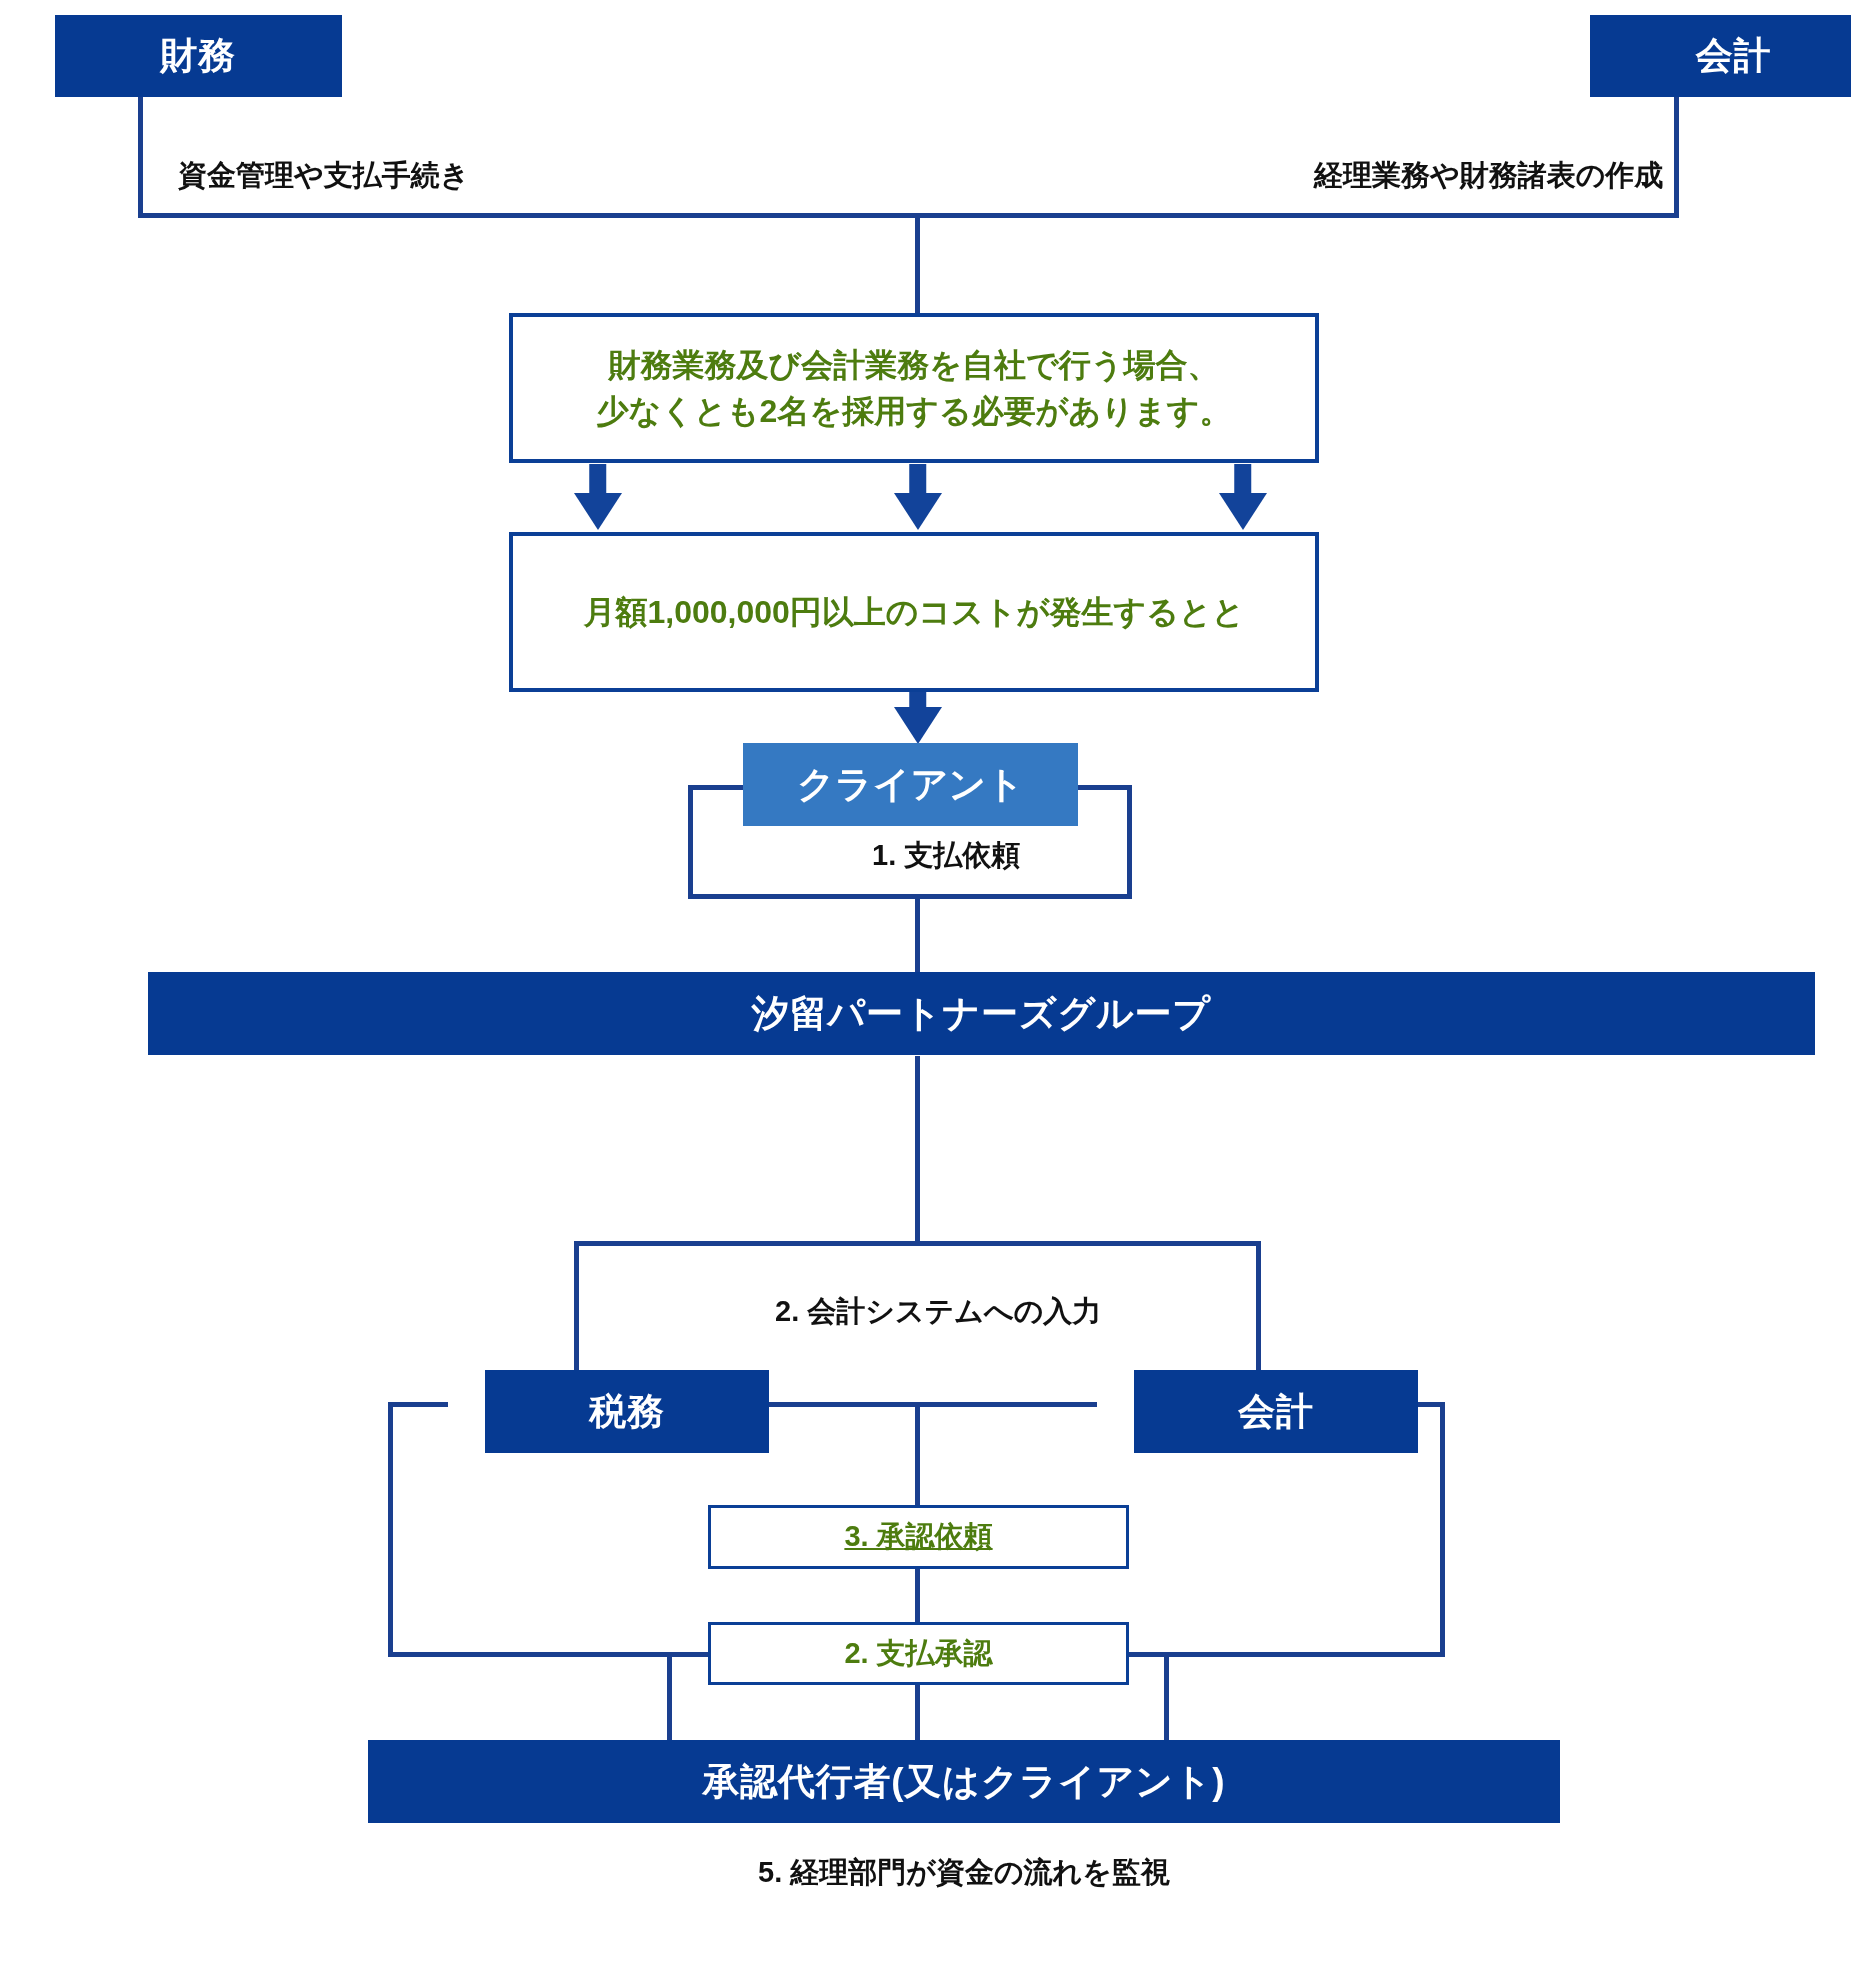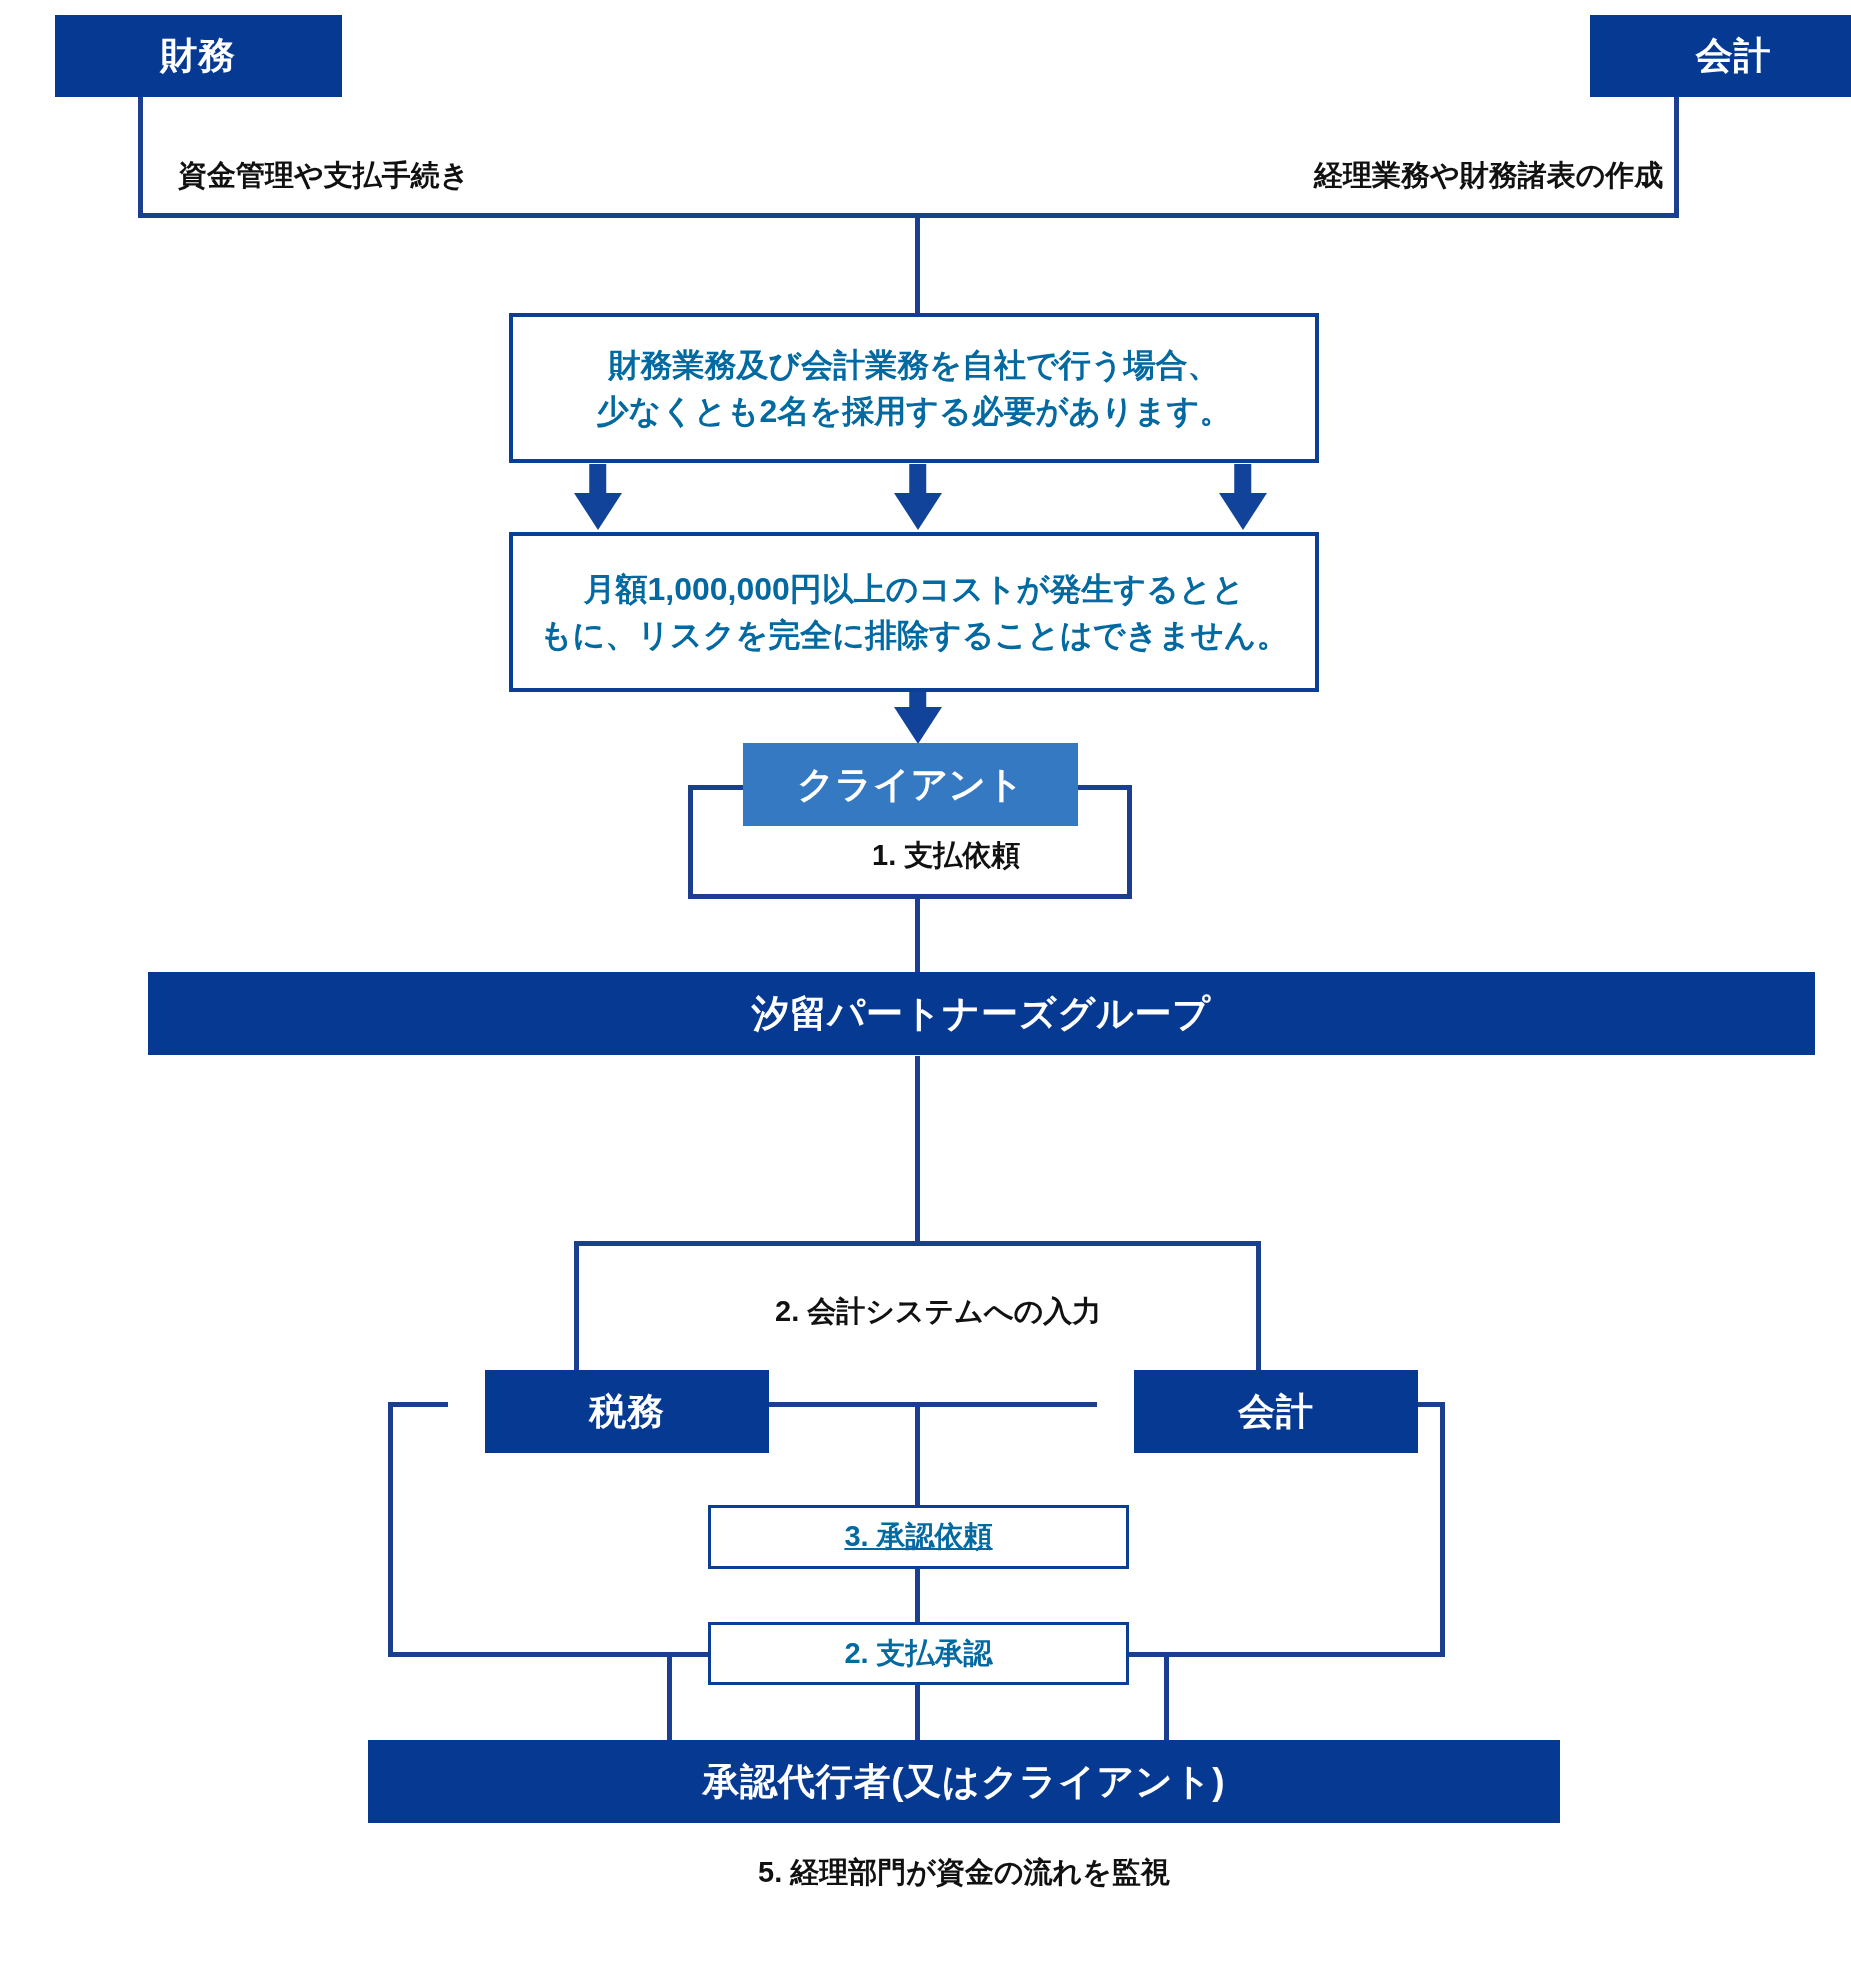--- a/index.html
+++ b/index.html
@@ -39,21 +39,21 @@
     display: flex;
     align-items: center;
     justify-content: center;
     font-weight: bold;
     z-index: 5;
   }
   
   .box-outline {
     background: #ffffff;
     border: 4.9px solid #0b3f96;
-    color: #0369a1;
+    color: #4d7c0f;
     display: flex;
     align-items: center;
     justify-content: center;
     text-align: center;
     font-weight: bold;
     z-index: 4;
   }
   .box-outline.thin { border-width: 3.9px; }
 
   
@@ -137,21 +137,20 @@
       <div class="head"></div>
   </div>
   <div class="abs arrow" style="left:1218px; top:464px; width:49px; height:66px;">
     <div class="stem" style="height:33px;"></div>
       <div class="head"></div>
   </div>
 
   <div class="abs box-outline t26" style="left:509px; top:532px; width:810px; height:160px;">
     <div class="inner">
       <span>月額1,000,000円以上のコストが発生するとと</span><br>
-      <span>もに、リスクを完全に排除することはできません。</span>
     </div>
   </div>
 
   <div class="abs arrow" style="left:893px; top:682px; width:49px; height:62px;">
     <div class="stem" style="height:31px;"></div>
       <div class="head"></div>
   </div>
 
   <div class="abs box-mid t30" style="left:743px; top:743px; width:335px; height:83px;">
     <span>クライアント</span>

